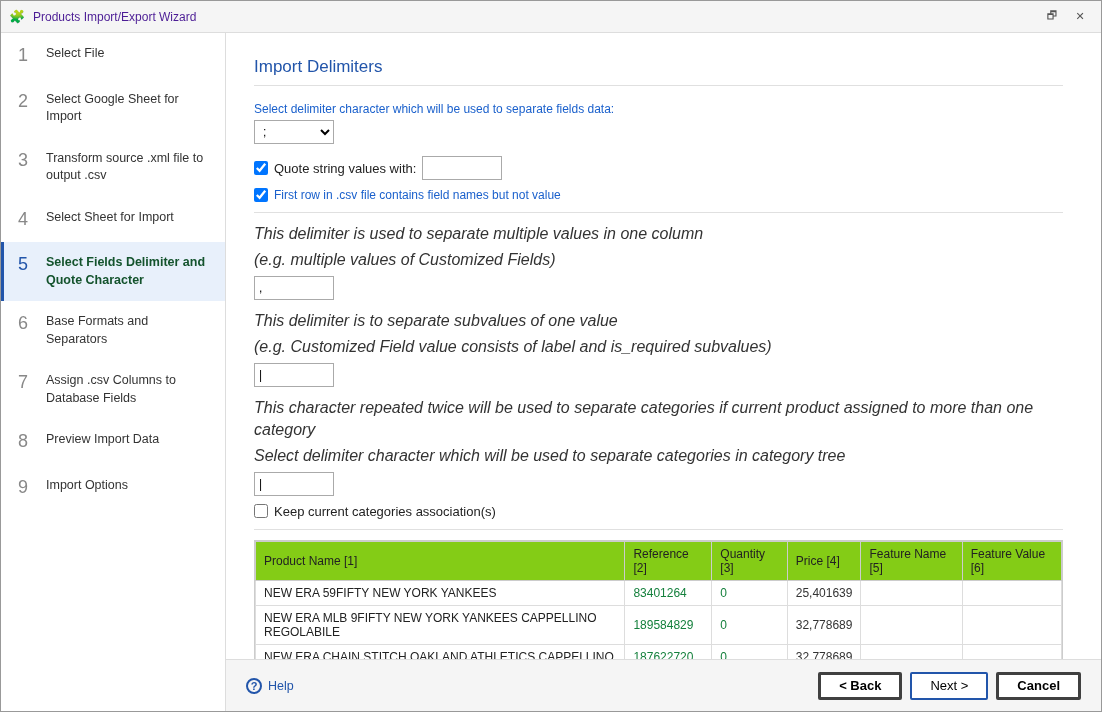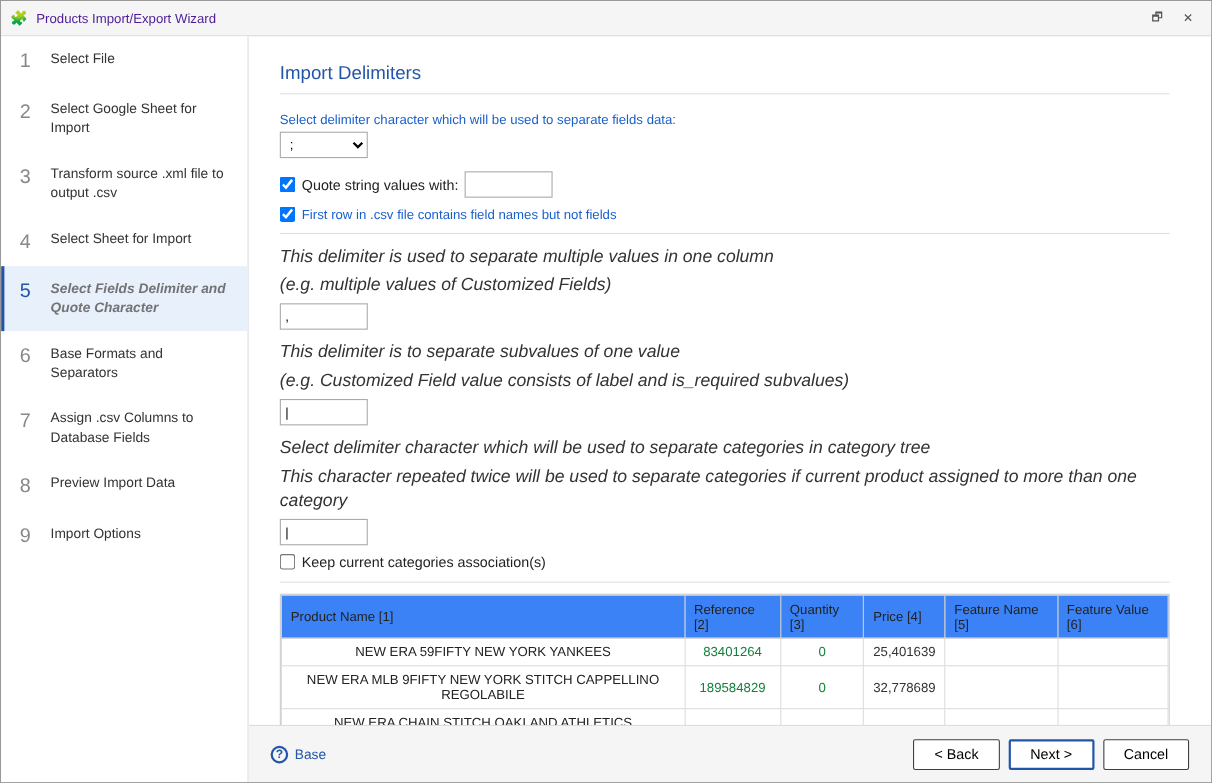--- a/index.html
+++ b/index.html
@@ -14,21 +14,21 @@
 
     .main-content { display: flex; flex: 1; overflow: hidden; }
 
     
     .sidebar { width: 225px; background: #fff; border-right: 1px solid #ddd; display: flex; flex-direction: column; flex-shrink: 0; }
     .sidebar-item { display: flex; align-items: flex-start; padding: 12px 14px; gap: 10px; cursor: pointer; border-left: 3px solid transparent; }
     .sidebar-item.active { background: #e8f0fb; border-left-color: #2255aa; }
     .sidebar-num { font-size: 18px; color: #888; min-width: 18px; line-height: 1.2; }
     .sidebar-item.active .sidebar-num { color: #2255aa; }
     .sidebar-label { font-size: 12.5px; color: #333; line-height: 1.4; }
-    .sidebar-item.active .sidebar-label { color: #737373; font-weight: 600; font-style: italic; }
+    .sidebar-item.active .sidebar-label { color: #14532d; font-weight: 600; }
 
     
     .right-panel { flex: 1; display: flex; flex-direction: column; overflow: hidden; }
     .content-area { flex: 1; overflow-y: auto; padding: 24px 38px 16px 28px; }
 
     .section-title { font-size: 17px; color: #2255aa; font-weight: normal; margin-bottom: 16px; border-bottom: 1px solid #e0e0e0; padding-bottom: 8px; }
     .sub-section-title { font-size: 15px; color: #2255aa; font-weight: normal; margin-bottom: 10px; margin-top: 8px; }
 
     .form-group { margin-bottom: 12px; }
     .form-label { margin-bottom: 4px; font-size: 12.5px; }
@@ -37,30 +37,30 @@
 
     .checkbox-row { display: flex; align-items: center; gap: 6px; margin-bottom: 8px; }
     .checkbox-row input[type=checkbox] { width: 14px; height: 14px; }
 
     .blue-text { color: #1a60cc; font-size: 12px; }
     .note-text { font-size: 16px; color: #333; line-height: 1.4; margin-bottom: 4px; font-style: italic; }
 
     
     .table-wrapper { border: 1px solid #ccc; overflow-x: auto; }
     table { width: 100%; border-collapse: collapse; font-size: 12px; }
-    th { background: #3b82f6; border: 1px solid #ccc; padding: 5px 8px; text-align: left; font-weight: normal; }
-    td { border: 1px solid #ddd; padding: 5px 8px; text-align: center; }
+    th { background: #84cc16; border: 1px solid #ccc; padding: 5px 8px; text-align: left; font-weight: normal; }
+    td { border: 1px solid #ddd; padding: 5px 8px; }
     td.link-blue { color: #15803d; }
     td.price { color: #333; }
 
     
     .footer { height: 52px; background: #f5f5f5; border-top: 1px solid #ddd; display: flex; align-items: center; padding: 0 20px; flex-shrink: 0; }
     .footer-left { flex: 1; display: flex; align-items: center; gap: 6px; color: #2255aa; font-size: 12.5px; cursor: pointer; }
     .footer-btns { display: flex; gap: 8px; }
-    .btn { height: 28px; padding: 0 18px; font-size: 13px; border: 1px solid #404040; background: #fff; cursor: pointer; border-radius: 2px; }
+    .btn { height: 28px; padding: 0 18px; font-size: 13px; border: 3px solid #404040; background: #fff; cursor: pointer; border-radius: 2px; font-weight: bold; }
     .btn-primary { border: 2px solid #2255aa; font-weight: 500; }
 
     .divider { height: 1px; background: #e0e0e0; margin: 10px 0; }
   </style>
 </head>
 <body>
 
 <div class="window">
 
   <div class="title-bar">
@@ -131,39 +131,39 @@
         </div>
 
         <div class="checkbox-row">
           <input type="checkbox" id="quoteCheck" checked="" style="">
           <label for="quoteCheck">Quote string values with:</label>
           <input type="text" class="form-input" value="" style="">
         </div>
 
         <div class="checkbox-row">
           <input type="checkbox" id="firstRowCheck" checked="" style="">
-          <label for="firstRowCheck" class="blue-text">First row in .csv file contains field names but not fields</label>
+          <label for="firstRowCheck" class="blue-text">First row in .csv file contains field names but not value</label>
         </div>
 
         <div class="divider"></div>
 
         <div class="note-text">This delimiter is used to separate multiple values in one column</div>
         <div class="note-text">(e.g. multiple values of Customized Fields)</div>
         <div style="margin: 4px 0 10px 0;">
           <input type="text" class="form-input" value="," style="">
         </div>
 
         <div class="note-text">This delimiter is to separate subvalues of one value</div>
         <div class="note-text">(e.g. Customized Field value consists of label and is_required subvalues)</div>
         <div style="margin: 4px 0 10px 0;">
           <input type="text" class="form-input" value="|" style="">
         </div>
 
+        <div class="note-text blue-text">This character repeated twice will be used to separate categories if current product assigned to more than one category</div>
         <div class="note-text">Select delimiter character which will be used to separate categories in category tree</div>
-        <div class="note-text blue-text">This character repeated twice will be used to separate categories if current product assigned to more than one category</div>
         <div style="margin: 4px 0 8px 0;">
           <input type="text" class="form-input" value="|" style="">
         </div>
 
         <div class="checkbox-row">
           <input type="checkbox" id="keepAssocCheck" style="">
           <label for="keepAssocCheck">Keep current categories association(s)</label>
         </div>
 
         <div class="divider"></div>
@@ -185,21 +185,21 @@
 
             <tr>
                   <td>NEW ERA 59FIFTY NEW YORK YANKEES</td>
                   <td class="link-blue">83401264</td>
                   <td class="link-blue">0</td>
                   <td class="price">25,401639</td>
                   <td></td>
                   <td></td>
                 </tr>
                 <tr>
-                  <td>NEW ERA MLB 9FIFTY NEW YORK STITCH CAPPELLINO REGOLABILE</td>
+                  <td>NEW ERA MLB 9FIFTY NEW YORK YANKEES CAPPELLINO REGOLABILE</td>
                   <td class="link-blue">189584829</td>
                   <td class="link-blue">0</td>
                   <td class="price">32,778689</td>
                   <td></td>
                   <td></td>
                 </tr>
                 <tr>
                   <td>NEW ERA CHAIN STITCH OAKLAND ATHLETICS CAPPELLINO</td>
                   <td class="link-blue">187622720</td>
                   <td class="link-blue">0</td>
@@ -209,21 +209,21 @@
                 </tr>
               </tbody>
           </table>
         </div>
 
       </div>
 
       <div class="footer">
         <div class="footer-left">
           <span style="display:inline-flex;align-items:center;justify-content:center;width:16px;height:16px;border:2px solid #2255aa;border-radius:50%;font-size:11px;font-weight:bold;color:#2255aa;">?</span>
-          <span>Base</span>
+          <span>Help</span>
         </div>
         <div class="footer-btns">
           <button class="btn">&lt; Back</button>
           <button class="btn btn-primary">Next &gt;</button>
           <button class="btn">Cancel</button>
         </div>
       </div>
     </div>
   </div>
 </div>

